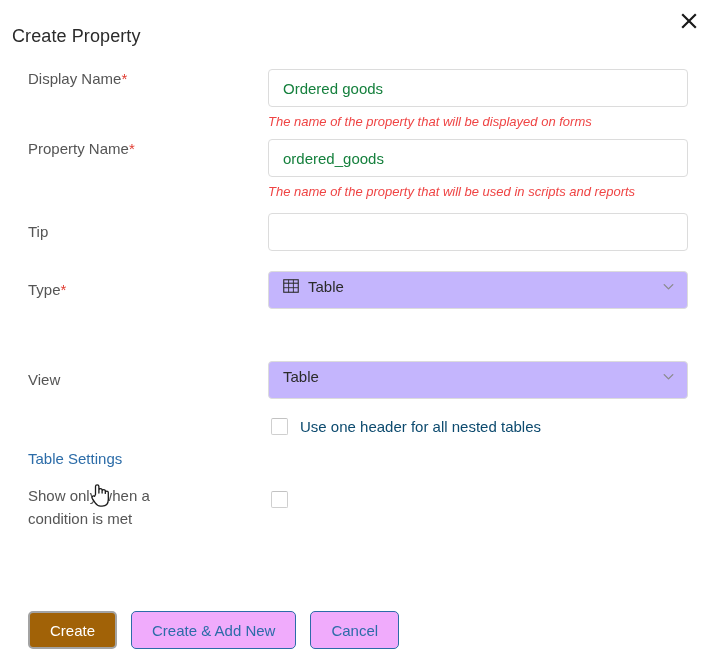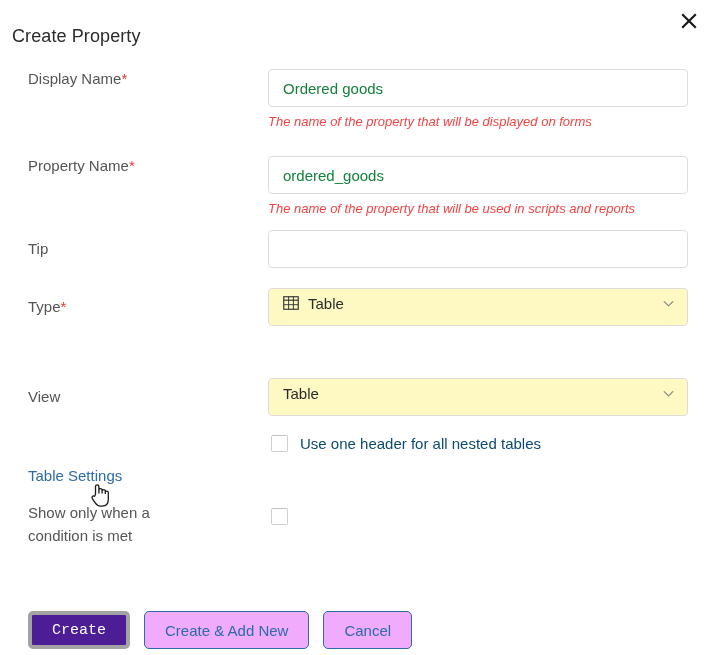--- a/index.html
+++ b/index.html
@@ -95,21 +95,21 @@
     margin-top: 7px;
     line-height: 16px;
   }
 
   
   .select-box {
     width: 420px;
     height: 38px;
     border: 1px solid #dcdcdc;
     border-radius: 4px;
-    background: #fef9c3;
+    background: #c4b5fd;
     display: flex;
     align-items: center;
     padding: 0 12px 8px 14px;
     cursor: pointer;
     position: relative;
   }
   .select-icon {
     margin-right: 9px;
     display: flex;
     align-items: center;
@@ -168,24 +168,23 @@
     border-radius: 5px;
     font-family: "Liberation Sans", sans-serif;
     font-size: 15px;
     cursor: pointer;
     padding: 0 20px;
     display: inline-flex;
     align-items: center;
     justify-content: center;
   }
   .btn-primary {
-    background: #4c1d95;
-    border: 4px solid #a3a3a3;
+    background: #a16207;
+    border: 2px solid #a3a3a3;
     color: #ffffff;
-    font-family: Liberation Mono, monospace;
   }
   .btn-secondary {
     background: #f0abfc;
     border: 1px solid #2c6ca8;
     color: #2c6ca8;
   }
 
   
   .cursor {
     position: absolute;
@@ -213,21 +212,21 @@
   <div class="row" style="margin-top:21px;">
     <div class="label-col">
       <span>Display Name</span><span class="req">*</span>
     </div>
     <div class="field-col">
       <input class="txt-input" type="text" value="Ordered goods" style="">
       <div class="hint">The name of the property that will be displayed on forms</div>
     </div>
   </div>
 
-  <div class="row" style="margin-top:26px;">
+  <div class="row" style="margin-top:9px;">
     <div class="label-col">
       <span>Property Name</span><span class="req">*</span>
     </div>
     <div class="field-col">
       <input class="txt-input" type="text" value="ordered_goods" style="">
       <div class="hint">The name of the property that will be used in scripts and reports</div>
     </div>
   </div>
 
   <div class="row" style="margin-top:13px;">

